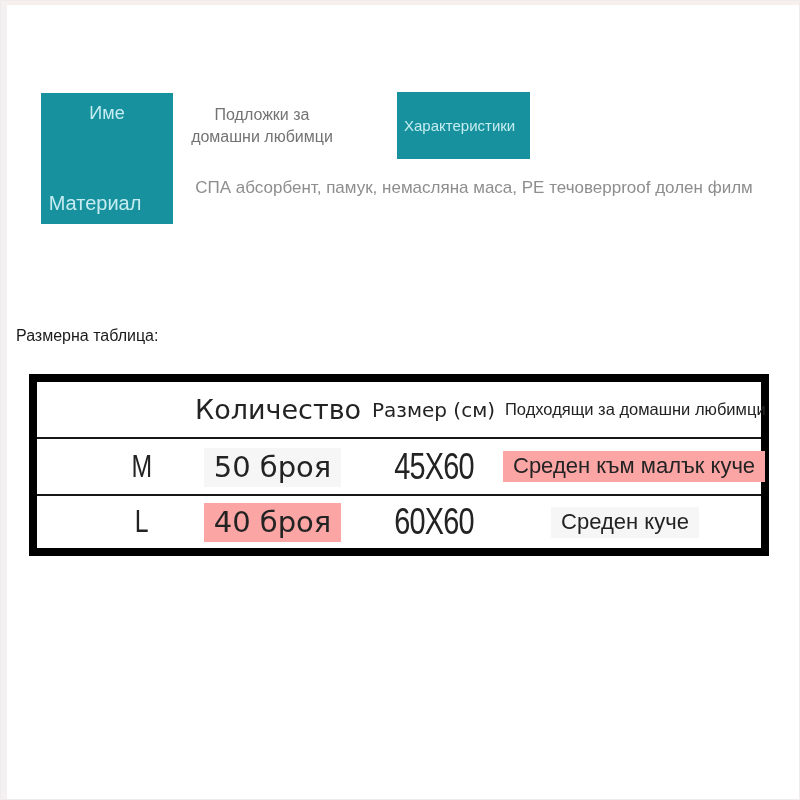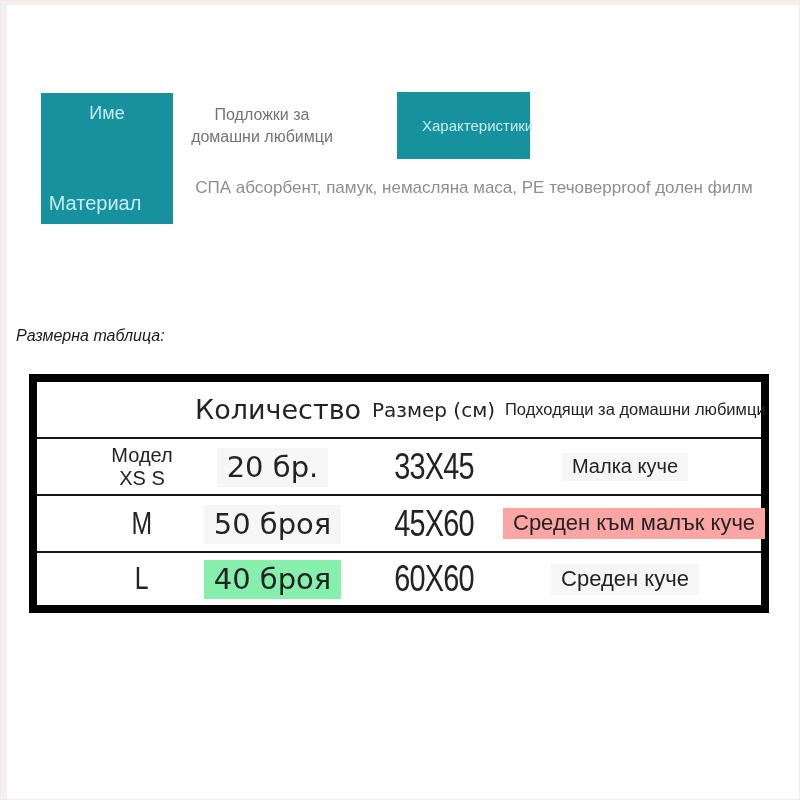--- a/index.html
+++ b/index.html
@@ -11,30 +11,30 @@
   .edge-top{position:absolute;top:0;left:0;right:0;height:4px;background:#f7efec;}
   .edge-left{position:absolute;top:0;left:0;bottom:0;width:6px;background:#f3f1f1;}
 
   
   .teal-box{position:absolute;background:#17919e;}
   .name-material-box{left:40px;top:92px;width:132px;height:131px;display:flex;flex-direction:column;}
   .teal-label{color:#c5ecf0;}
   .name-label{flex:1;display:flex;align-items:center;justify-content:center;font-size:18px;}
   .material-label{flex:1;display:flex;align-items:center;justify-content:center;font-size:20px;transform:translateX(-12px);}
   .characteristics-box{left:396px;top:91px;width:133px;height:67px;display:flex;align-items:center;}
-  .char-label{font-size:15px;padding-left:25px;}
+  .char-label{font-size:15px;padding-left:7px;}
 
   .muted{position:absolute;color:#8e8e8e;}
   .multiline{white-space:pre-line;}
   .name-value{left:186px;top:103px;width:150px;text-align:center;font-size:16px;line-height:1.4;}
   .char-value{left:530px;top:99px;width:260px;text-align:center;font-size:18px;line-height:1.3;}
   .material-value{left:188px;top:177px;width:570px;text-align:center;font-size:17px;white-space:nowrap;}
 
   
-  .table-caption{position:absolute;left:15px;top:326px;font-size:16px;color:#1a1a1a;font-style:italic;}
+  .table-caption{position:absolute;left:15px;top:326px;font-size:16px;color:#1a1a1a;}
   .size-table{
     position:absolute;left:28px;top:373px;width:732px;
     border-collapse:collapse;table-layout:fixed;border:8px solid #000000;
   }
   .size-table th,.size-table td{
     padding:0;text-align:center;vertical-align:middle;font-weight:normal;overflow:visible;
   }
   .size-table thead tr{height:60px;}
   .size-table tbody tr{height:57px;border-top:2px solid #161616;}
 
@@ -85,33 +85,26 @@
     <thead>
       <tr>
         <th></th>
         <th><span class="hdr-qty fw-med">Количество</span></th>
         <th><span class="hdr-size fw-med">Размер (см)</span></th>
         <th><span class="hdr-pets">Подходящи за домашни любимци</span></th>
       </tr>
     </thead>
     <tbody>
       <tr>
-        <td><span class="model-two multiline">Модел
-XS S</span></td>
-        <td><span class="ov qty-lg fw-med" style="background: rgb(246, 246, 246);">20 бр.</span></td>
-        <td><span class="size-num">33X45</span></td>
-        <td><span class="ov pet" style="background: rgb(246, 246, 246);">Малка куче</span></td>
-      </tr>
-      <tr>
         <td><span class="model-letter">M</span></td>
         <td><span class="ov qty-lg fw-med" style="background: rgb(246, 246, 246);">50 броя</span></td>
         <td><span class="size-num">45X60</span></td>
         <td><span class="ov pet pet-lg" style="background: #fca5a5;">Среден към малък куче</span></td>
       </tr>
       <tr>
         <td><span class="model-letter">L</span></td>
-        <td><span class="ov qty-lg fw-med" style="background: #86efac;">40 броя</span></td>
+        <td><span class="ov qty-lg fw-med" style="background: #fca5a5;">40 броя</span></td>
         <td><span class="size-num">60X60</span></td>
         <td><span class="ov pet pet-lg" style="background: rgb(246, 246, 246);">Среден куче</span></td>
       </tr>
     </tbody>
   </table>
 </div>
 
 </body></html>

